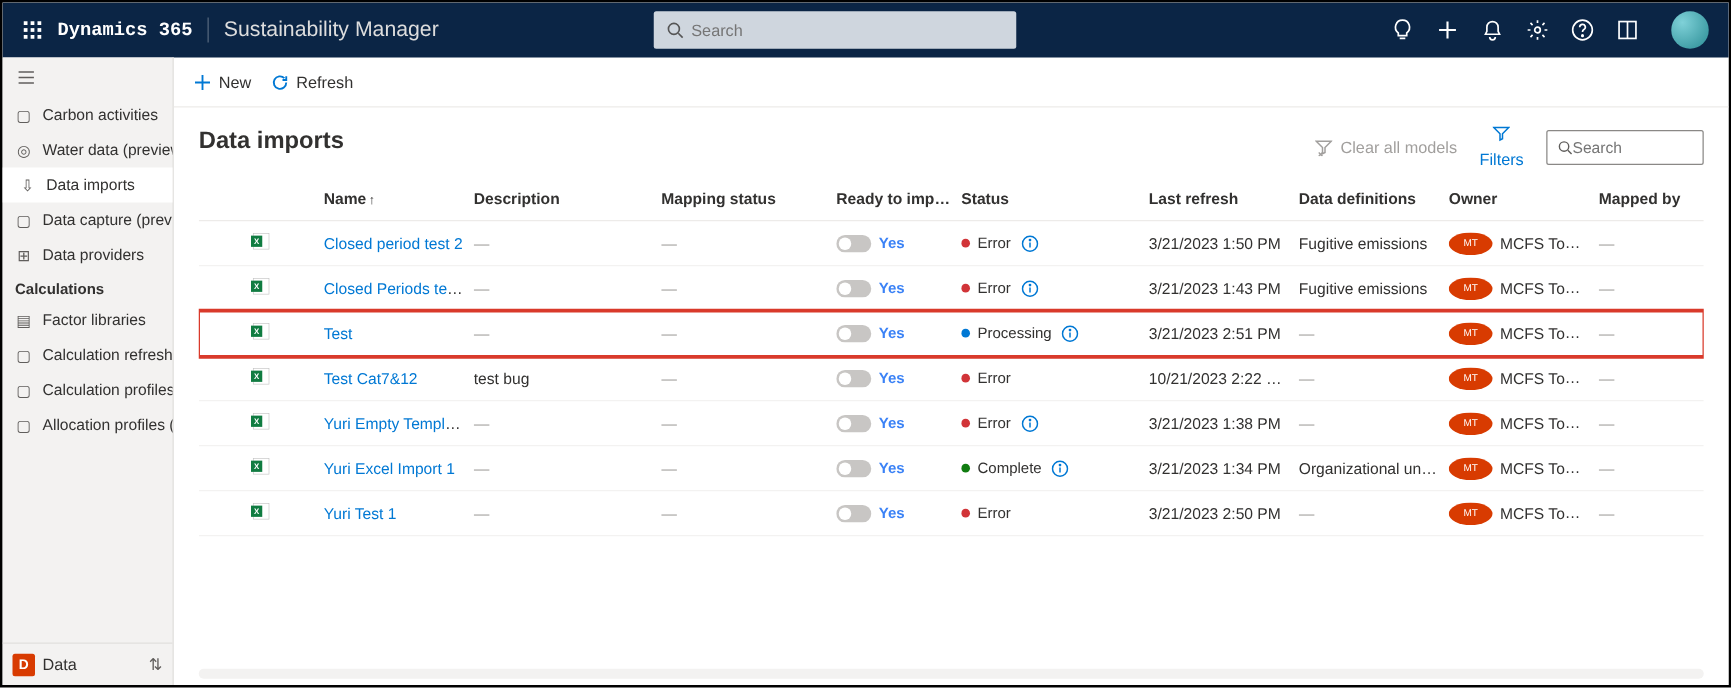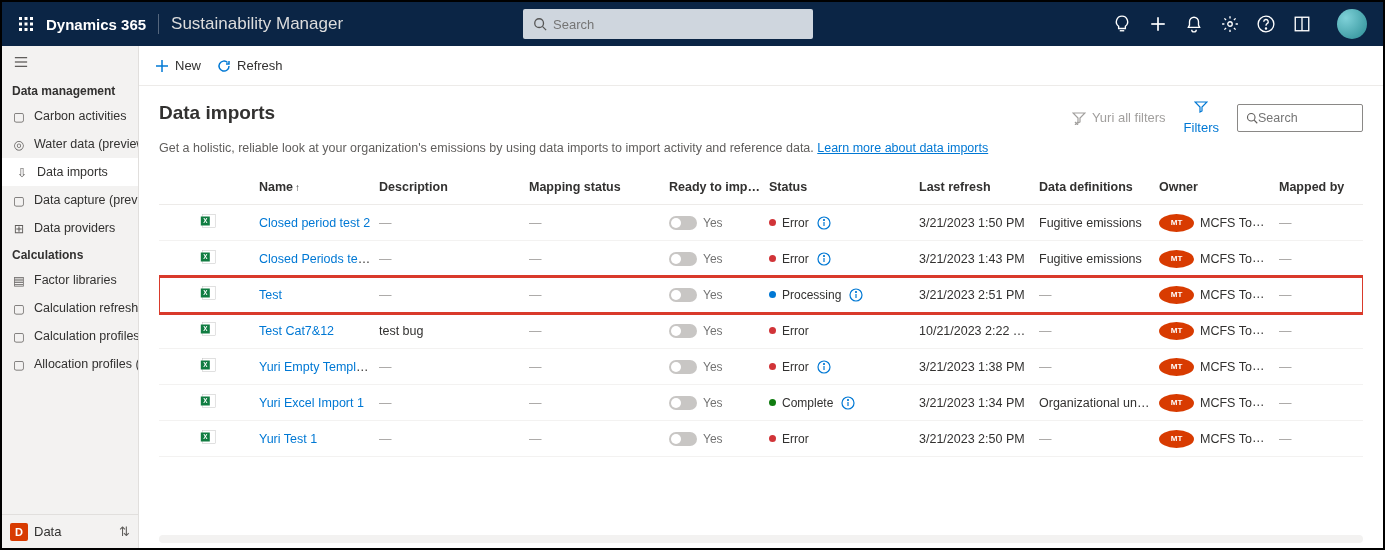--- a/index.html
+++ b/index.html
@@ -2,21 +2,21 @@
 <html><head>
   <meta charset="utf-8">
   <style>
     * { box-sizing: border-box; margin: 0; padding: 0; }
     body { font-family: "Segoe UI", sans-serif; font-size: 13px; color: #323130; background: #fff; width: 1385px; height: 550px; overflow: hidden; border: 2px solid #000; }
     
     
     .topbar { height: 44px; background: #0b2545; color: #fff; display: flex; align-items: center; padding: 0 8px; }
     .waffle { width: 32px; height: 32px; display: flex; align-items: center; justify-content: center; cursor: pointer; }
     .waffle svg { width: 16px; height: 16px; fill: #fff; }
-    .brand { font-weight: 600; font-size: 15px; margin-left: 4px; margin-right: 12px; }
+    .brand { font-weight: 600; font-size: 15px; margin-left: 4px; margin-right: 12px; font-family: Liberation Mono, monospace; }
     .divider { width: 1px; height: 20px; background: rgba(255,255,255,.3); margin-right: 12px; }
     .appname { font-size: 17px; color: #ddd; }
     .spacer { flex: 1; }
     .topsearch { display: flex; align-items: center; background: #cfd6de; border-radius: 2px; height: 30px; width: 290px; padding: 0 10px; color: #555; margin-right: 300px; }
     .topsearch input { border: none; background: transparent; outline: none; margin-left: 6px; font-size: 13px; flex: 1; }
     .topicons { display: flex; align-items: center; gap: 18px; margin-right: 8px; }
     .topicons .hicon { width: 18px; height: 18px; display: flex; align-items: center; justify-content: center; cursor: pointer; color: #fff; }
     .avatar-top { width: 30px; height: 30px; border-radius: 50%; background: radial-gradient(circle at 30% 30%, #7fd1d8, #2a8c94); margin-left: 8px; cursor: pointer; }
     
     
@@ -59,28 +59,28 @@
     .sort-ind { font-size: 10px; margin-left: 2px; }
     .grid-row { height: 36px; border-bottom: 1px solid #f3f2f1; font-size: 12.5px; }
     .grid-row.highlighted { outline: 3px solid #d93a2b; outline-offset: -1px; }
     .cell { padding-right: 8px; white-space: nowrap; overflow: hidden; text-overflow: ellipsis; }
     .excel-icon { width: 18px; height: 18px; display: inline-flex; }
     .excel-icon svg { width: 18px; height: 18px; }
     .link-text { color: #0078d4; cursor: pointer; }
     .dash { color: #a19f9d; }
     .toggle { width: 28px; height: 14px; background: #c8c6c4; border-radius: 8px; position: relative; display: inline-block; margin-right: 6px; vertical-align: middle; cursor: pointer; }
     .toggle::after { content: ""; position: absolute; width: 10px; height: 10px; background: #fff; border-radius: 50%; top: 2px; left: 2px; }
-    .toggle-label { font-size: 12px; color: #737373; vertical-align: middle; }
+    .toggle-label { font-size: 12px; color: #3b82f6; vertical-align: middle; font-weight: bold; }
     .status-dot { width: 7px; height: 7px; border-radius: 50%; display: inline-block; margin-right: 6px; vertical-align: middle; }
     .dot-red { background: #d13438; }
     .dot-blue { background: #0078d4; }
     .dot-green { background: #107c10; }
     .status-text { font-size: 12px; color: #323130; vertical-align: middle; }
     .info-icon { width: 14px; height: 14px; color: #0078d4; margin-left: 8px; cursor: pointer; vertical-align: middle; display: inline-flex; }
-    .owner-avatar { width: 35px; height: 18px; border-radius: 50%; background: #d83b01; color: #fff; font-size: 8px; font-weight: 700; display: inline-flex; align-items: center; justify-content: center; margin-right: 6px; vertical-align: middle; }
+    .owner-avatar { width: 35px; height: 18px; border-radius: 50%; background: #d83b01; color: #fff; font-size: 8px; font-weight: 400; display: inline-flex; align-items: center; justify-content: center; margin-right: 6px; vertical-align: middle; }
     .owner-name { font-size: 12.5px; color: #323130; vertical-align: middle; }
     
     .scroll-footer { height: 18px; display: flex; align-items: center; padding: 0 20px; }
     .scroll-footer .scrubber { flex: 1; height: 8px; background: #f3f2f1; border-radius: 4px; }
   </style>
 </head>
 <body>
 
 <div class="topbar">
   <div class="waffle">
@@ -152,21 +152,20 @@
 <div class="layout">
 
   <div class="sidebar">
     <div class="sb-ham">
       <svg width="14" height="14" viewBox="0 0 16 16" stroke="#605e5c" stroke-width="1.5">
           <line x1="1" y1="3" x2="15" y2="3"></line>
           <line x1="1" y1="8" x2="15" y2="8"></line>
           <line x1="1" y1="13" x2="15" y2="13"></line>
         </svg>
     </div>
-    <div class="sb-section">Data management</div>
     <div class="sb-item">
         <span class="sb-icon">▢</span>
         <span>Carbon activities</span>
       </div>
     <div class="sb-item">
         <span class="sb-icon">◎</span>
         <span>Water data (preview)</span>
       </div>
     <div class="sb-item active">
         <span class="sb-icon">⇩</span>
@@ -229,38 +228,35 @@
     <div class="content">
       <div class="tools-row">
         <div class="page-title">Data imports</div>
         <div class="flex1"></div>
         <div class="tool-link">
           <svg width="14" height="14" viewBox="0 0 14 14" fill="none" stroke="#a19f9d" stroke-width="1.2">
               <path d="M1 2h12l-5 5v4l-2 1V7z"></path>
               <line x1="3" y1="11" x2="6" y2="14"></line>
               <line x1="6" y1="11" x2="3" y2="14"></line>
             </svg>
-          <span>Yuri all filters</span>
+          <span>Clear all models</span>
         </div>
         <div class="tool-link active">
           <svg width="14" height="14" viewBox="0 0 14 14" fill="none" stroke="#0078d4" stroke-width="1.2">
               <path d="M1 2h12l-5 5v4l-2 1V7z"></path>
             </svg>
           <span>Filters</span>
         </div>
         <div class="search-local">
           <svg width="12" height="12" viewBox="0 0 16 16" fill="none" stroke="#605e5c" stroke-width="1.5">
               <circle cx="7" cy="7" r="5"></circle>
               <line x1="11" y1="11" x2="15" y2="15"></line>
             </svg>
           <input type="text" placeholder="Search" style="">
         </div>
-      </div>
-      <div class="page-sub">
-        <span>Get a holistic, reliable look at your organization's emissions by using data imports to import activity and reference data. </span><a>Learn more about data imports</a>
       </div>
 
       <div class="grid">
         <div class="grid-header">
           <div class="cell"></div>
           <div class="cell"></div>
           <div class="cell"><span>Name</span><span class="sort-ind">↑</span></div>
           <div class="cell">Description</div>
           <div class="cell">Mapping status</div>
           <div class="cell">Ready to import</div>

